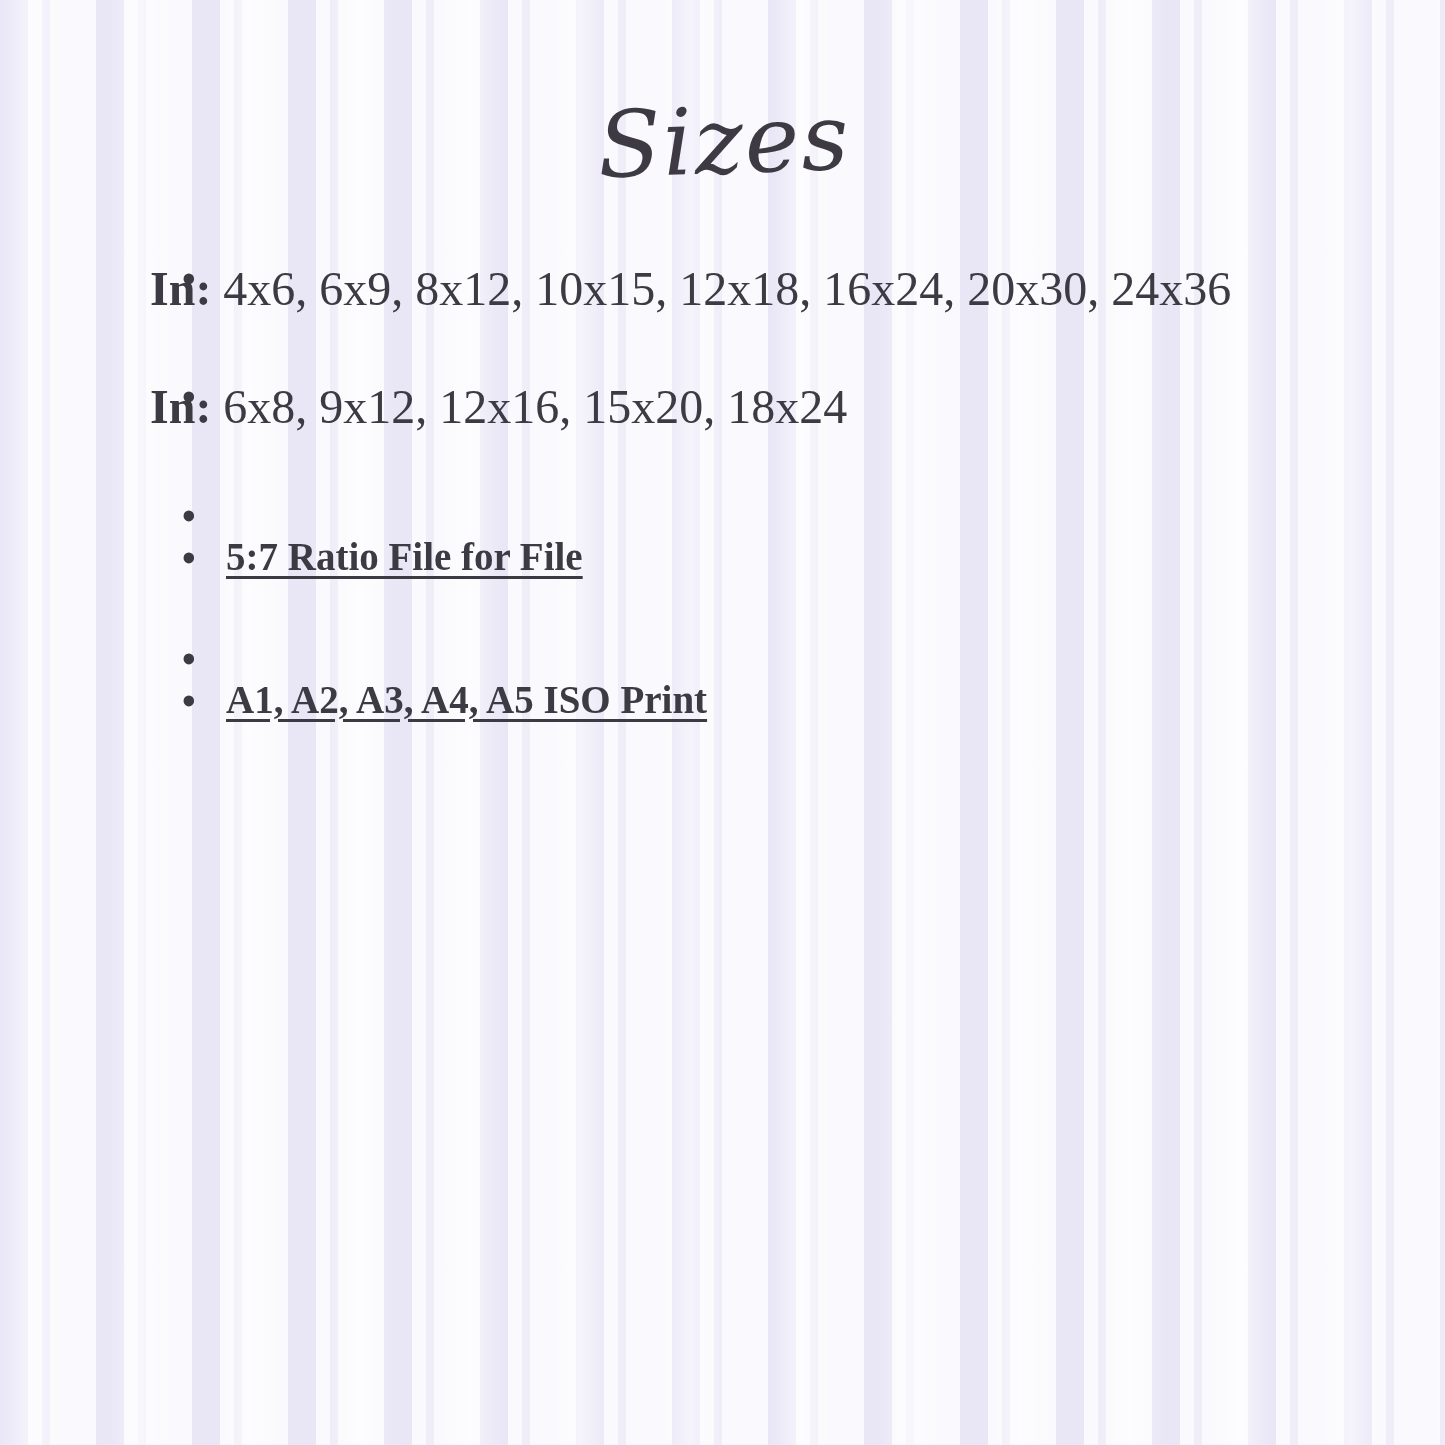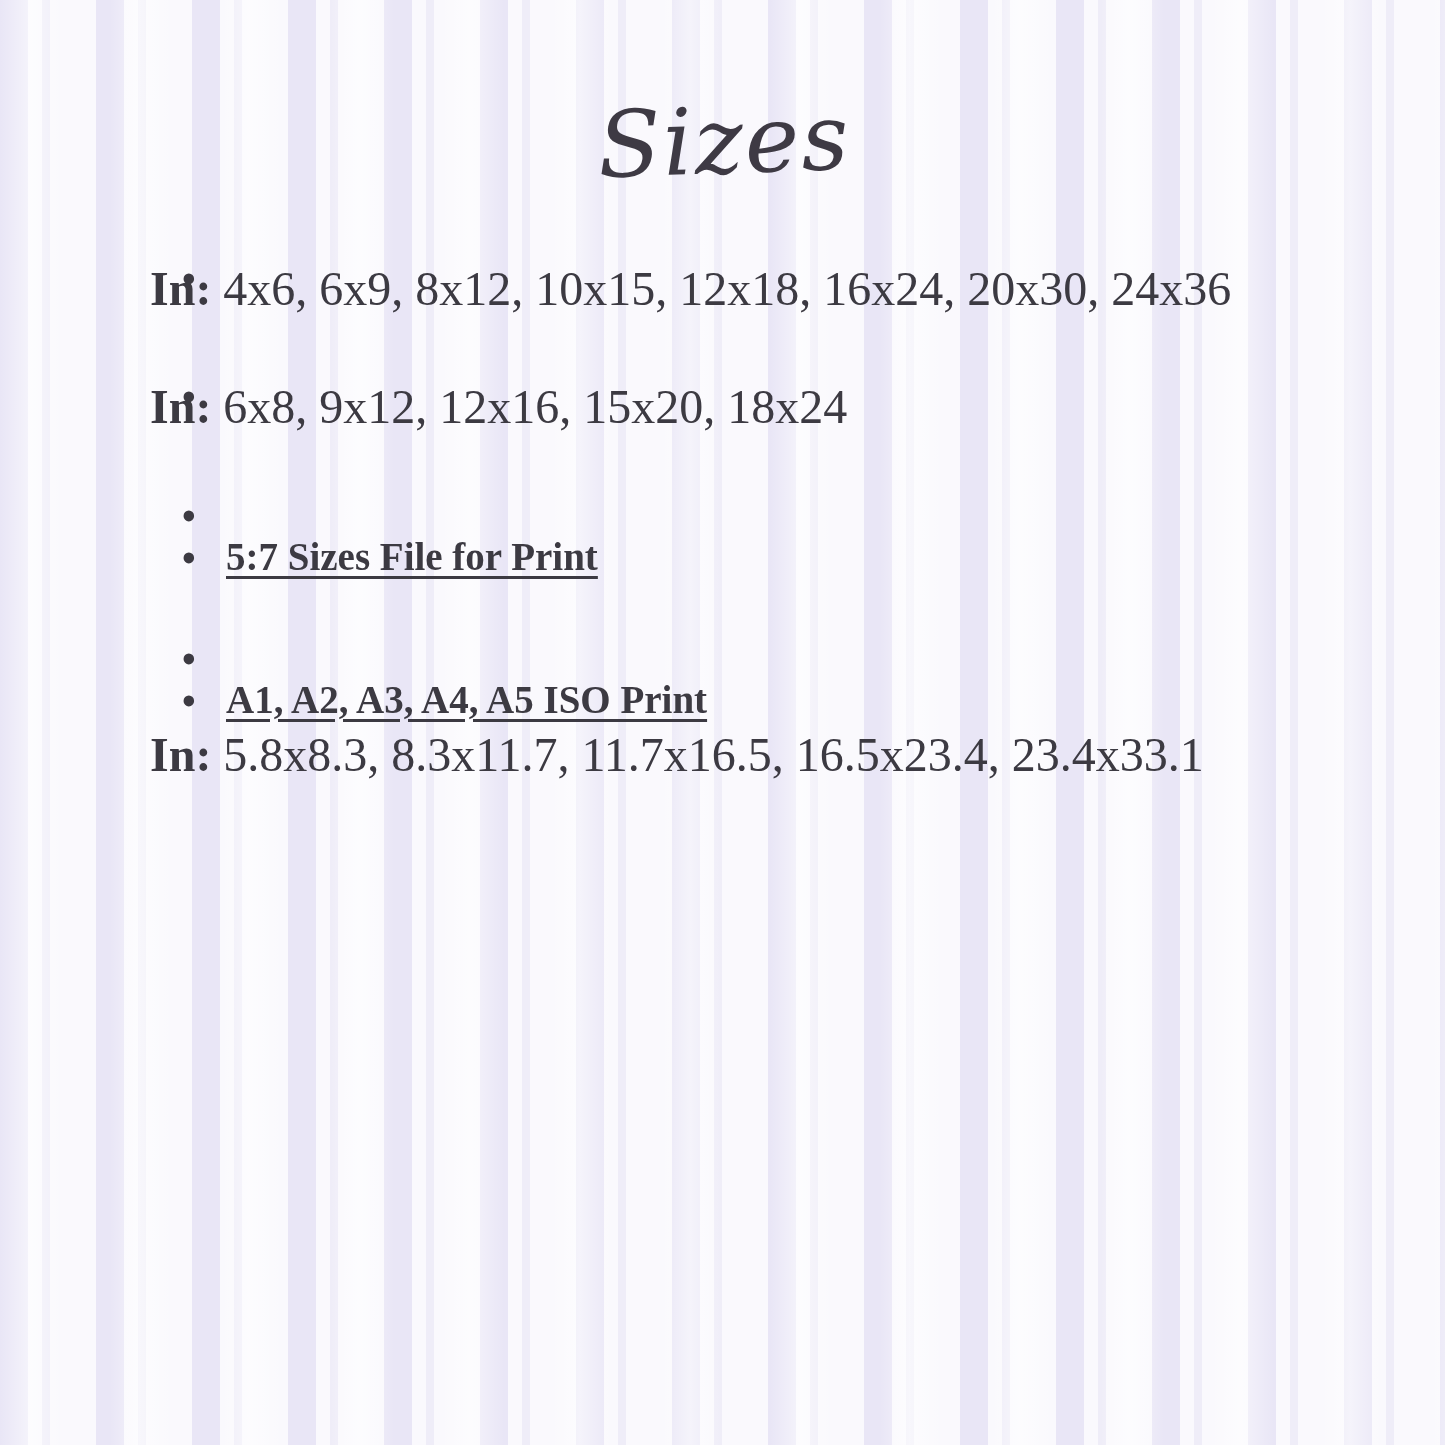--- a/index.html
+++ b/index.html
@@ -140,36 +140,32 @@
 
       <li class="entry">
         <div class="entry-heading">
           <span class="bullet">•</span>
         </div>
       </li>
 
       <li class="entry">
         <div class="entry-heading">
           <span class="bullet">•</span>
-          <span>5:7 Sizes File for Print</span>
+          <span>5:7 Ratio File for File</span>
         </div>
       </li>
 
       <li class="entry">
         <div class="entry-heading">
           <span class="bullet">•</span>
         </div>
       </li>
 
       <li class="entry">
         <div class="entry-heading">
           <span class="bullet">•</span>
           <span>A1, A2, A3, A4, A5 ISO Print</span>
         </div>
-        <div class="entry-sizes">
-          <span class="unit-label">In:</span>
-          <span>5.8x8.3, 8.3x11.7, 11.7x16.5, 16.5x23.4, 23.4x33.1</span>
-        </div>
       </li>
 
     </ul>
   </div>
 </div>
 
 </body></html>

